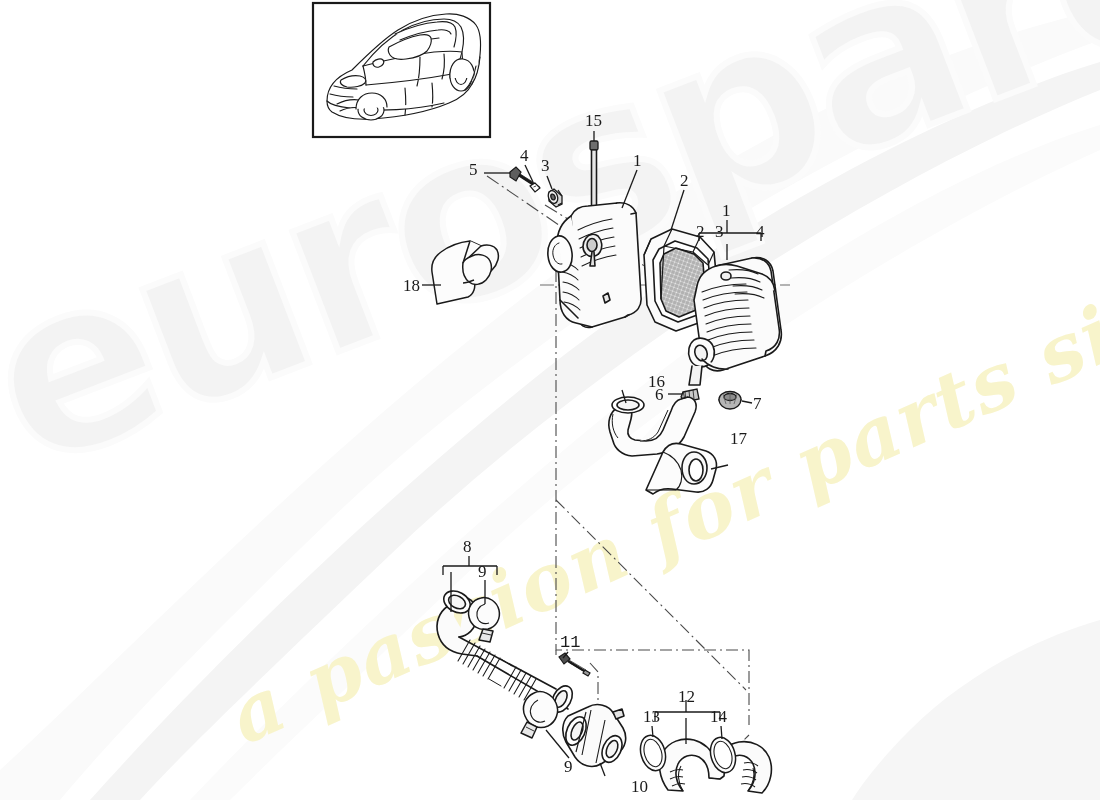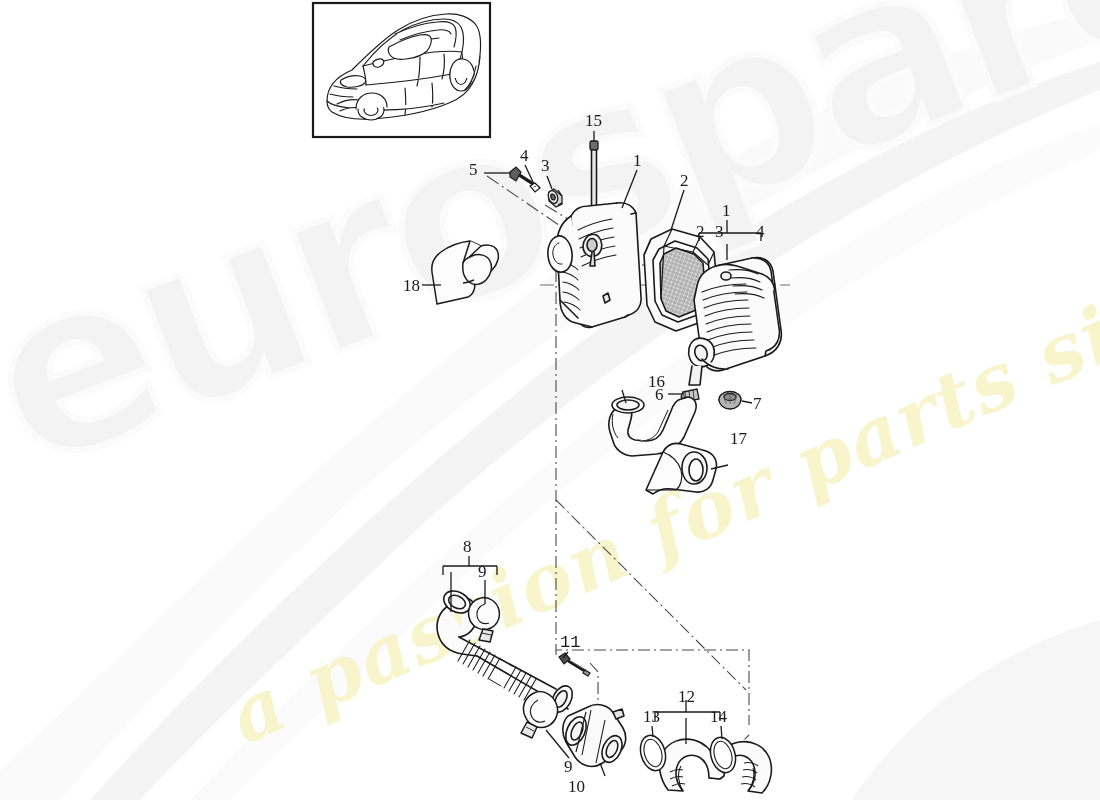--- a/index.html
+++ b/index.html
@@ -508,18 +508,18 @@
 <span class="lbl" style="left:756px;top:223px;">4</span>
 <span class="lbl" style="left:403px;top:277px;">18</span>
 <span class="lbl" style="left:648px;top:373px;">16</span>
 <span class="lbl" style="left:655px;top:386px;">6</span>
 <span class="lbl" style="left:753px;top:395px;">7</span>
 <span class="lbl" style="left:730px;top:430px;">17</span>
 <span class="lbl" style="left:463px;top:538px;">8</span>
 <span class="lbl" style="left:478px;top:563px;">9</span>
 <span class="lbl" style="left:560px;top:634px;font-family:Liberation Mono, monospace;">11</span>
 <span class="lbl" style="left:564px;top:758px;">9</span>
-<span class="lbl" style="left:568px;top:778px;">10</span>
+<span class="lbl" style="left:631px;top:778px;">10</span>
 <span class="lbl" style="left:678px;top:682px;margin-top:6px;">12</span>
 <span class="lbl" style="left:643px;top:708px;">13</span>
 <span class="lbl" style="left:710px;top:708px;text-align:center;">14</span>
 
 </div>
 
 </body></html>

